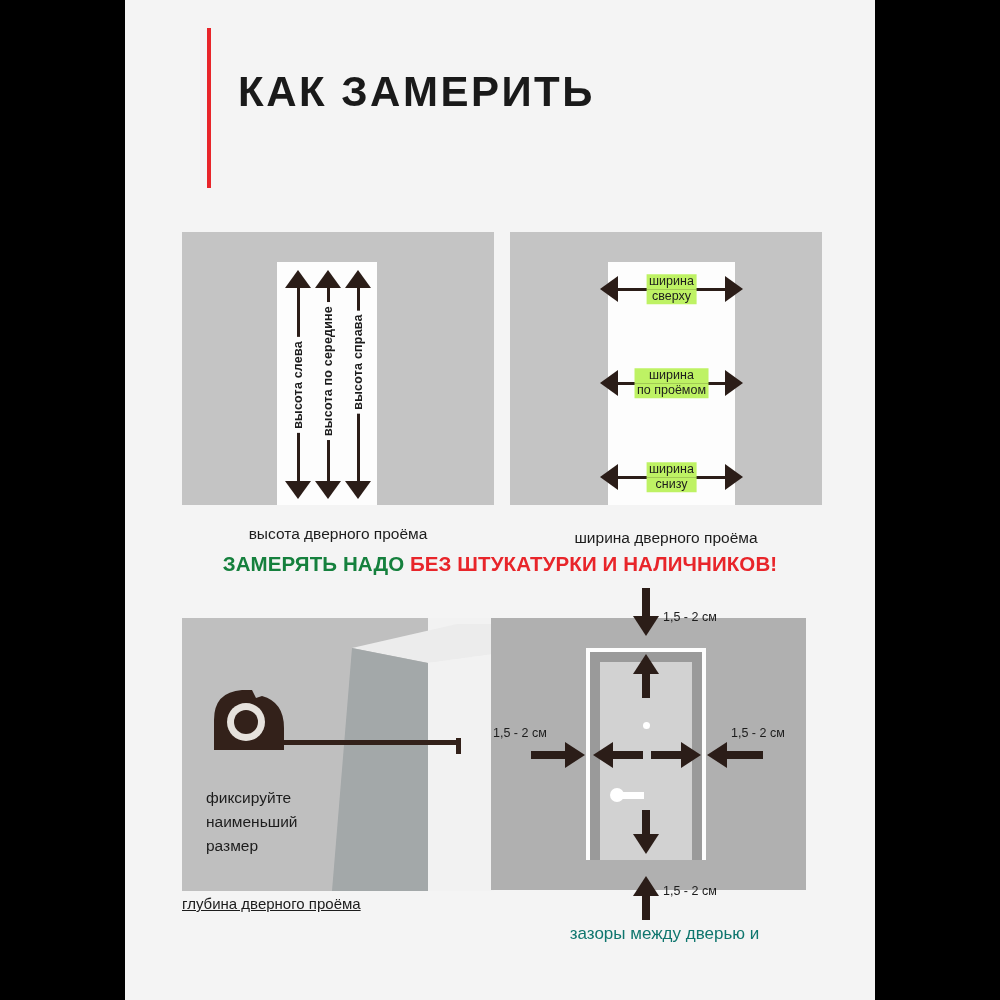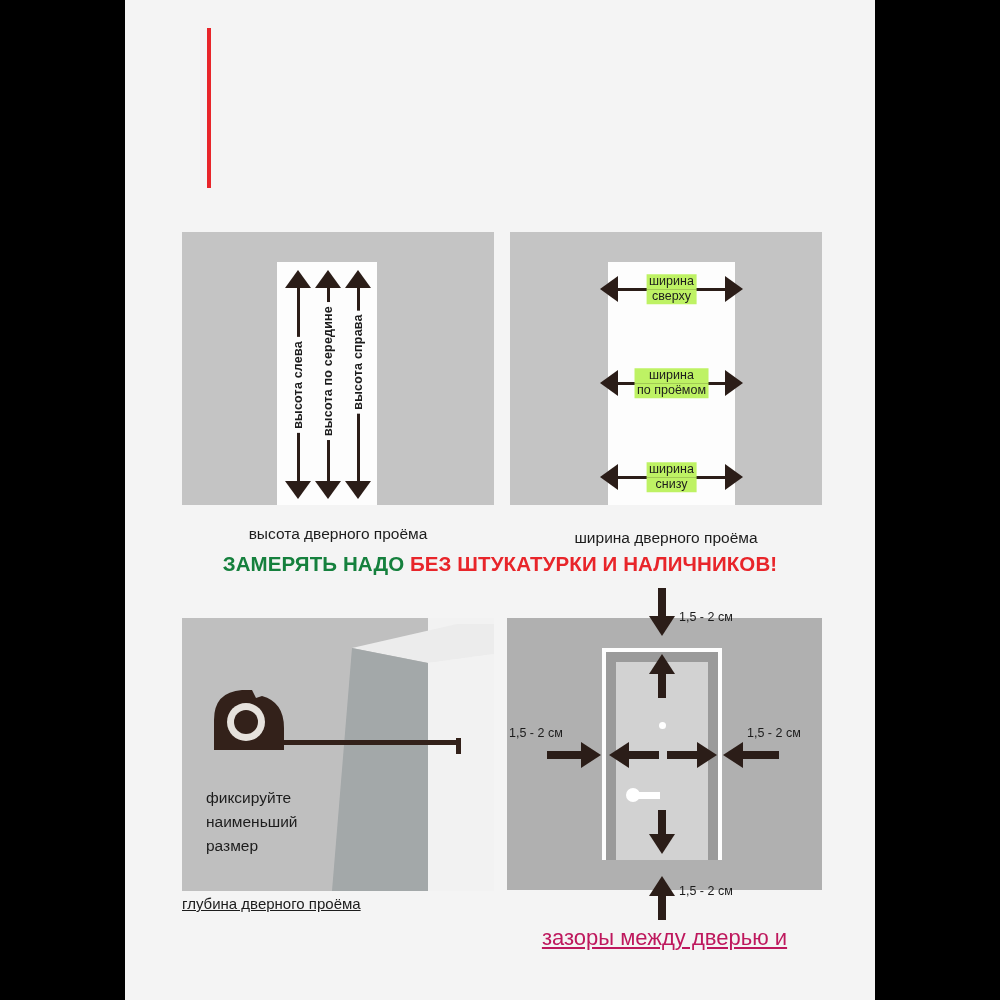--- a/index.html
+++ b/index.html
@@ -116,21 +116,21 @@
   }
   #jamb-svg { position:absolute; left:0; top:0; width:312px; height:273px; }
   #tape { position:absolute; left:24px; top:62px; width:270px; height:90px; }
   #depth-text {
     position:absolute; left:24px; top:168px;
     font-size:15.5px; line-height:1.55; color:#1c1c1c;
   }
 
   
   #panel-gaps {
-    left:382px; top:618px; width:315px; height:272px; background:#b0b0b0;
+    left:366px; top:618px; width:315px; height:272px; background:#b0b0b0;
   }
   #door-frame-outer {
     position:absolute; left:95px; top:30px; width:120px; height:212px;
     background:#fdfdfd; padding:4px;
   }
   #door-frame-inner {
     position:absolute; left:4px; top:4px; right:4px; bottom:0;
     background:#9a9a9a;
   }
   #door-leaf {
@@ -156,33 +156,34 @@
     position:absolute; font-size:12.5px; color:#1c1c1c; white-space:nowrap;
   }
 
   
   #cap-depth {
     position:absolute; left:57px; top:895px; width:320px; text-align:left;
     font-size:15px; color:#1c1c1c; white-space:nowrap;text-decoration:underline;
   }
   #cap-gaps {
     position:absolute; left:372px; top:920px; width:335px; text-align:center;
-    font-size:22px; line-height:1.6; color:#be185d;text-decoration:underline;
+    font-size:17px; line-height:1.6; color:#0f766e;
   }
   #cap-gaps div { white-space:nowrap; }
 </style>
 </head>
 <body>
 
 <div id="stage">
   <div id="sheet">
 
     <div id="header">
       <div id="accent-bar"></div>
       <div id="title-block">
+        <div class="title-line t-black">КАК ЗАМЕРИТЬ</div>
       </div>
     </div>
 
     <div class="panel" id="panel-height">
       <div id="height-opening">
 
         <div class="v-arrow" id="va1">
           <div class="head-up"></div>
           <div class="shaft"></div>
           <div class="head-dn"></div>

